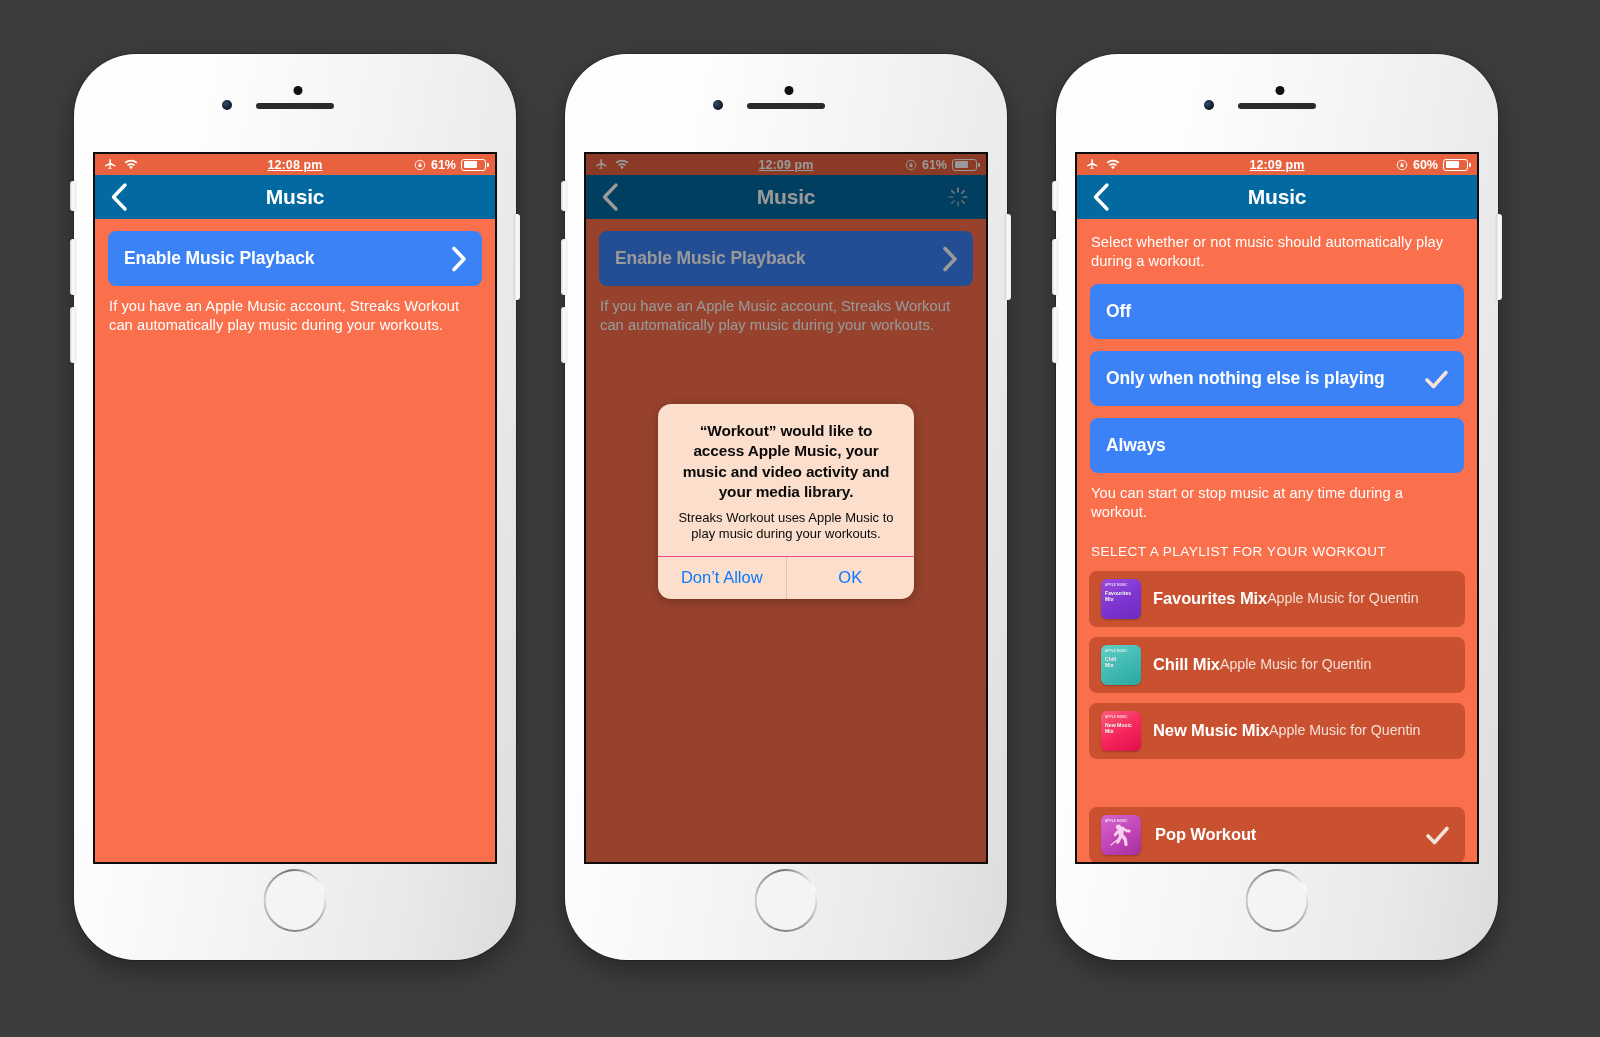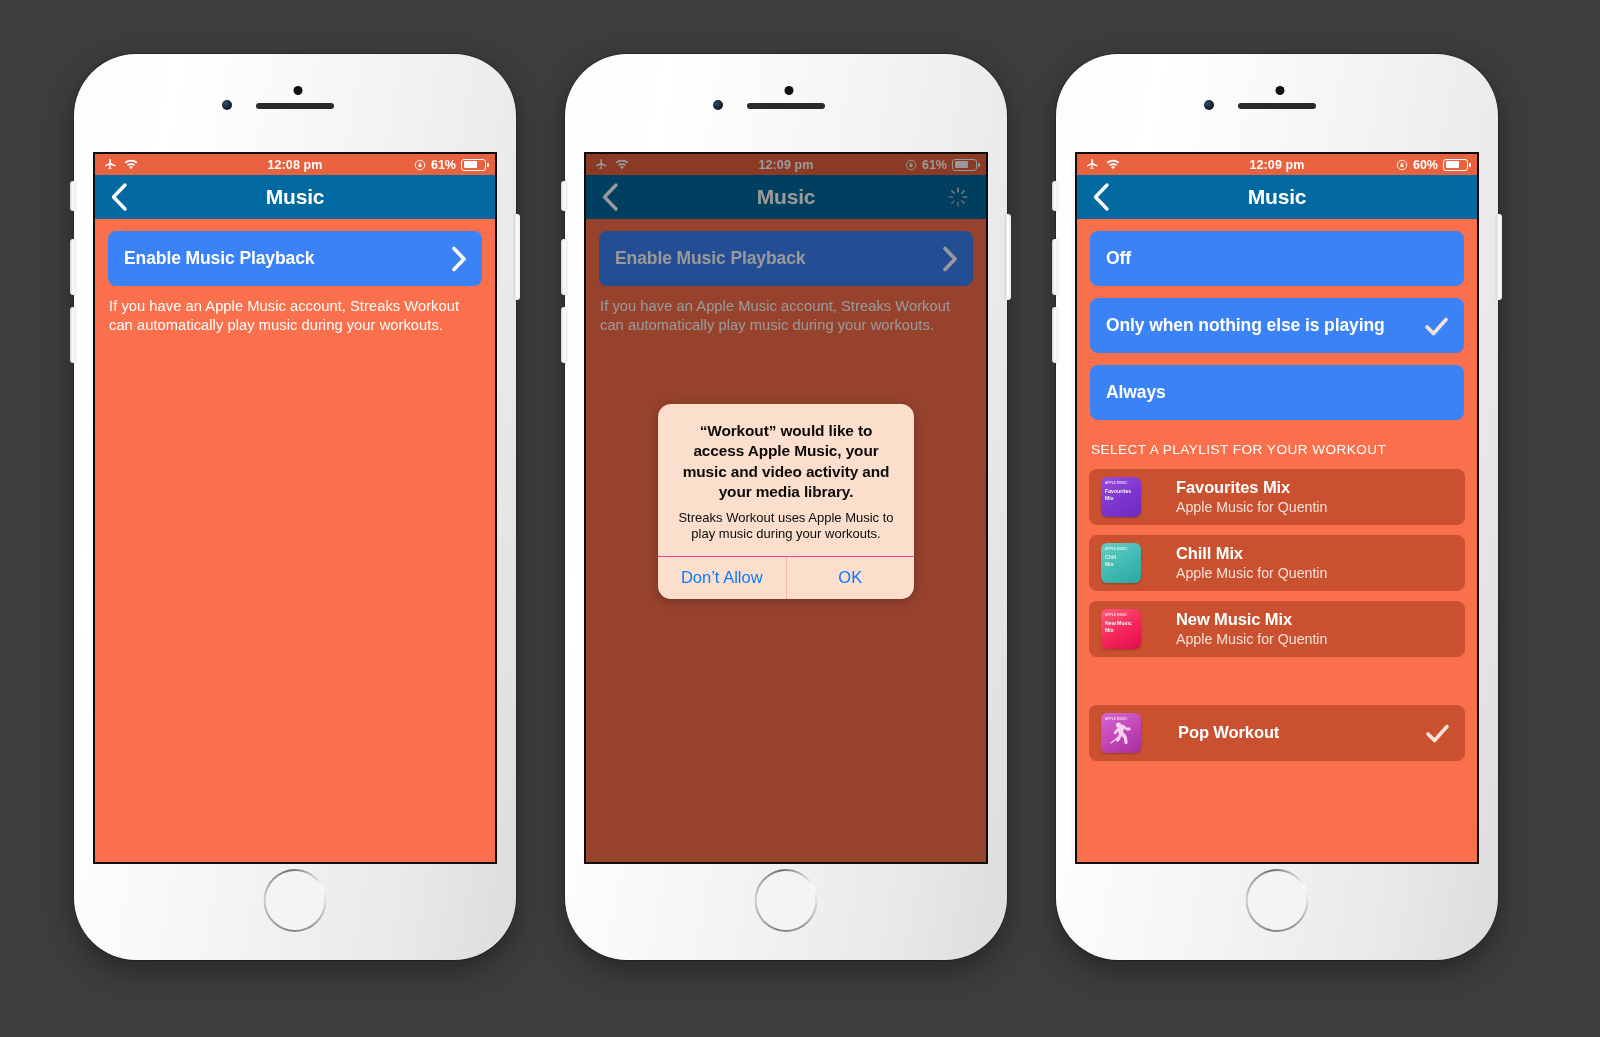--- a/index.html
+++ b/index.html
@@ -79,21 +79,21 @@
     height:21px;
     background:#E8623F;
     display:flex; align-items:center;
     padding:0 9px;
     position:relative;
     color:#fff;
   }
   .sb-left{ display:flex; align-items:center; gap:7px; }
   .sb-time{
     position:absolute; left:0; right:0; text-align:center;
-    font-size:12.5px; font-weight:bold; letter-spacing:.1px;
+    font-size:12.5px; font-weight:bold; letter-spacing:.1px;text-decoration:underline;
   }
   .sb-right{
     position:absolute; right:9px; top:0; height:21px;
     display:flex; align-items:center; gap:5px;
     font-size:12.5px; font-weight:bold;
   }
   .ic-plane{ width:13px; height:13px; display:block; }
   .ic-wifi{ width:14px; height:11px; display:block; }
   .ic-lock{ width:12px; height:12px; display:block; }
   .batt{
@@ -189,21 +189,21 @@
     text-shadow:0 0 1px rgba(0,0,0,.3);
   }
   .thumb .tcap{
     position:absolute; left:4px; top:4px;
     color:rgba(255,255,255,.8); font-size:3px; font-weight:bold; letter-spacing:.2px;
   }
   .t-fav{ background:linear-gradient(150deg,#9b4bdc 0%,#7d34d0 55%,#6d2bbb 100%); }
   .t-chill{ background:linear-gradient(150deg,#63cfc4 0%,#3fb9b2 55%,#2aa6a2 100%); }
   .t-new{ background:linear-gradient(150deg,#ff5b7a 0%,#f5255a 55%,#e00d4d 100%); }
   .t-pop{ background:linear-gradient(150deg,#d766cf 0%,#c044b6 55%,#a62f9d 100%); }
-  .pltext{ display:flex; flex-direction:column; justify-content:flex-start;margin-left:23px; }
+  .pltext{ display:flex; flex-direction:row; justify-content:flex-start; }
   .pl-title{ color:#fff; font-size:16.5px; font-weight:bold; letter-spacing:-.1px; line-height:1.18; }
   .pl-sub{ color:rgba(255,255,255,.82); font-size:14.2px; line-height:1.3; }
   .plrow.solo .pl-title{ margin-left:2px; }
 
   
   .dim{
     position:absolute; inset:0;
     background:rgba(0,0,0,.40);
     z-index:5;
   }
@@ -409,36 +409,38 @@
       </div>
 
       <div class="navbar">
         <svg class="nav-back" viewBox="0 0 22 30">
             <path d="M17 3 5.5 15 17 27" fill="none" stroke="#fff" stroke-width="3.4" stroke-linecap="round" stroke-linejoin="round"></path>
           </svg>
         <div class="nav-title">Music</div>
       </div>
 
       <div class="body">
+        <div class="blurb">Select whether or not music should automatically play during a workout.</div>
 
         <div class="card">
           <span class="card-label">Off</span>
         </div>
 
         <div class="card">
           <span class="card-label">Only when nothing else is playing</span>
           <svg class="check" viewBox="0 0 25 22">
               <path d="M3 12 9.5 18.5 22 4.5" fill="none" stroke="#f6e2da" stroke-width="3.6" stroke-linecap="round" stroke-linejoin="round"></path>
             </svg>
         </div>
 
         <div class="card">
           <span class="card-label">Always</span>
         </div>
 
+        <div class="footnote">You can start or stop music at any time during a workout.</div>
 
         <div class="section-head">SELECT A PLAYLIST FOR YOUR WORKOUT</div>
 
         <div class="plrow">
           <div class="thumb t-fav">
             <span class="tcap">APPLE MUSIC</span>
             <span class="tlabel">Favourites<br>Mix</span>
           </div>
           <div class="pltext">
             <span class="pl-title">Favourites Mix</span>

